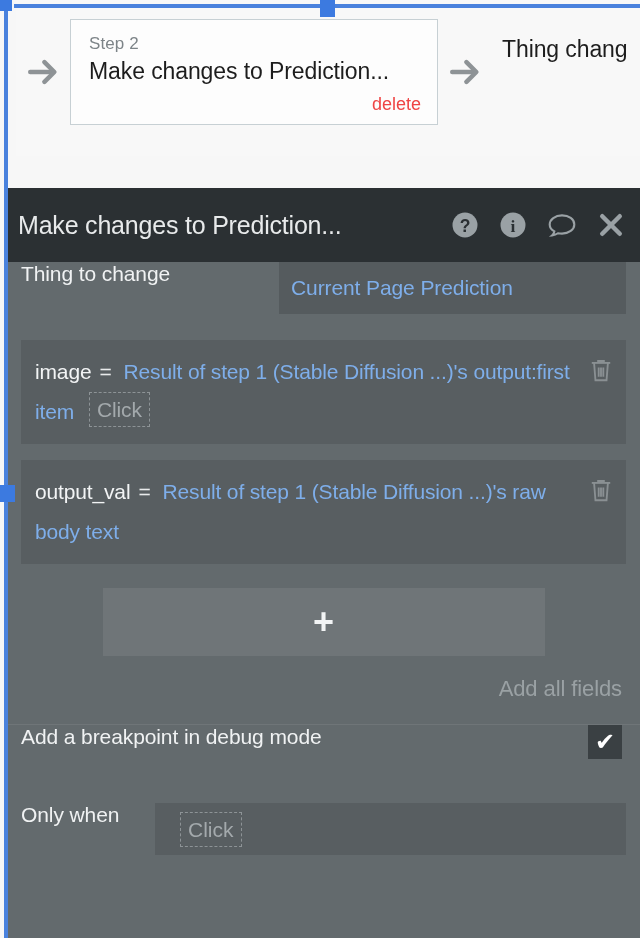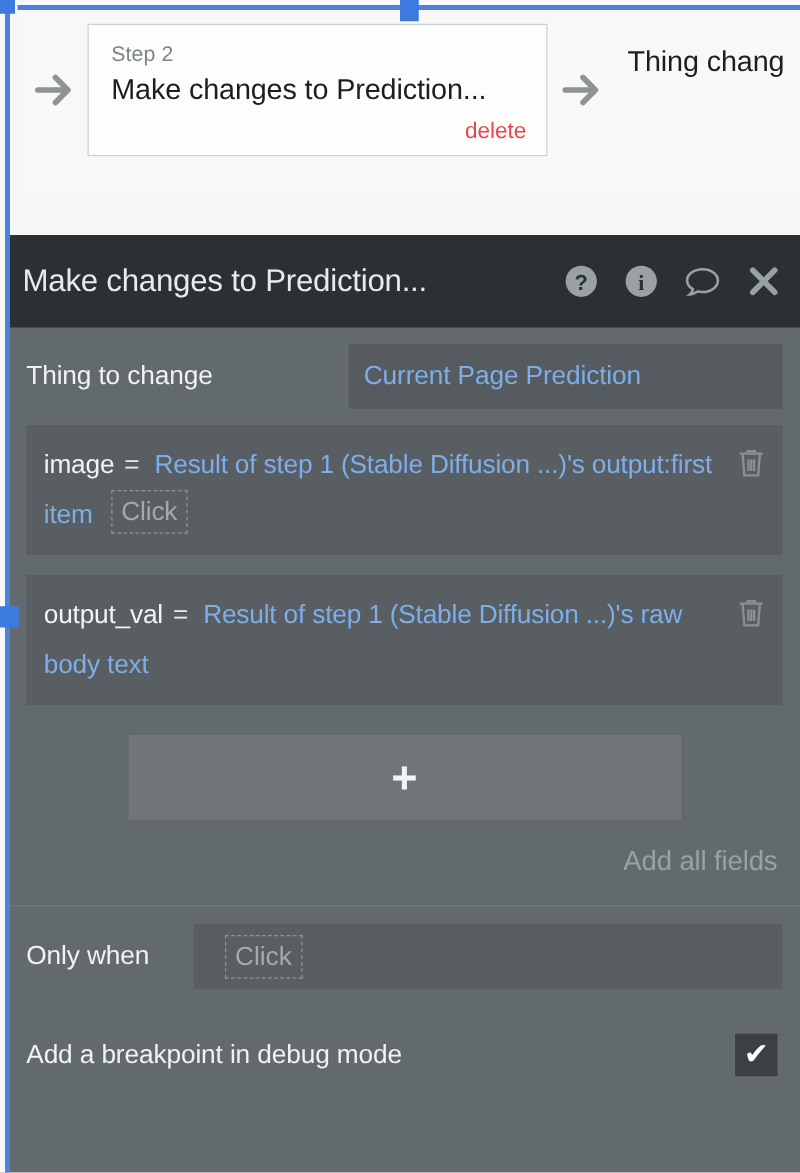--- a/index.html
+++ b/index.html
@@ -89,21 +89,21 @@
     font-size: 25px; color: #e8eaeb; letter-spacing: -.2px;
     white-space: nowrap; overflow: hidden;
   }
   .panel-icons { display: flex; align-items: center; gap: 18px; padding-right: 4px; }
   .panel-icons .ico { color: #9aa1a5; display: flex; align-items: center; }
   .panel-icons .ico svg { display: block; }
 
   .panel-body { padding: 0; }
 
   .row {
-    display: flex; align-items: center;
+    display: flex; 
     padding: 0 14px;
   }
 
   .row-thing { height: 78px; }
   .lbl {
     font-size: 21px; color: #f0f2f3; letter-spacing: -.1px;
     white-space: nowrap;
   }
   .lbl-thing { width: 258px; }
   .dropdown {
@@ -297,31 +297,31 @@
           <span class="plus-icon">+</span>
         </div>
       </div>
 
       <div class="addall-row">
         <span class="addall">Add all fields</span>
       </div>
 
       <div class="divider"></div>
 
+      <div class="row row-breakpoint">
+        <div class="lbl">Add a breakpoint in debug mode</div>
+        <div class="checkbox">
+          <span>✔</span>
+        </div>
+      </div>
+
       <div class="row row-onlywhen">
         <div class="lbl lbl-onlywhen">Only when</div>
         <div class="onlywhen-box">
           <span class="placeholder-click">Click</span>
-        </div>
-      </div>
-
-      <div class="row row-breakpoint">
-        <div class="lbl">Add a breakpoint in debug mode</div>
-        <div class="checkbox">
-          <span>✔</span>
         </div>
       </div>
 
     </div>
   </div>
 
   <div class="sel-frame">
     <div class="sel-line-top"></div>
     <div class="sel-line-left"></div>
     <div class="sel-handle top-left"></div>

